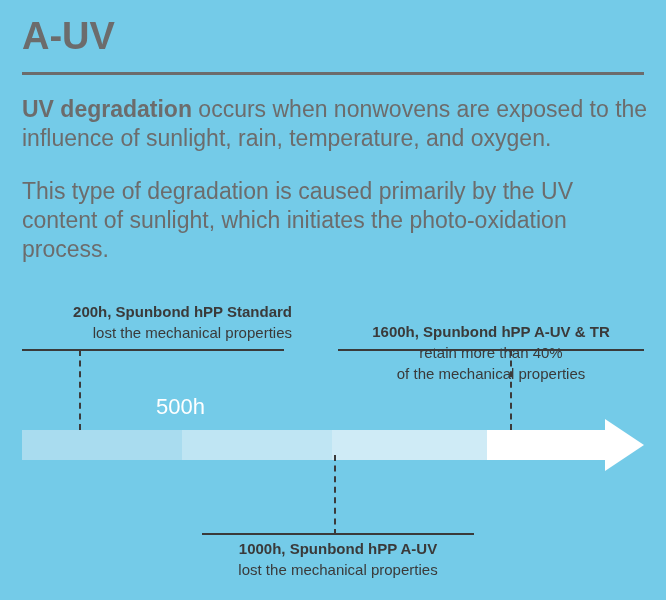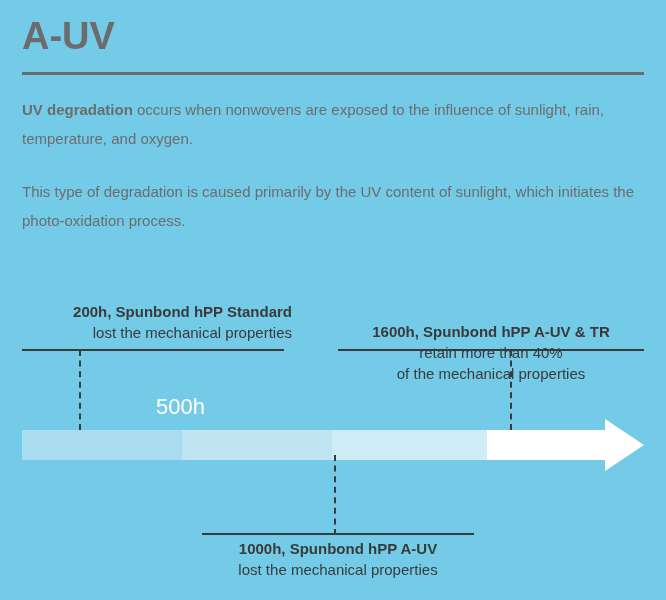--- a/index.html
+++ b/index.html
@@ -37,21 +37,21 @@
     top: 72px;
     width: 622px;
     height: 3px;
     background: #6c6c6c;
   }
 
   
   .para {
     position: absolute;
     color: #6c6c6c;
-    font-size: 15px;
+    font-size: 23px;
     line-height: 29px;
     width: 630px;
     left: 22px;
   }
   .para b {
     font-weight: bold;
     color: #6c6c6c;
   }
   .para1 { top: 95px; }
   .para2 { top: 177px; }

